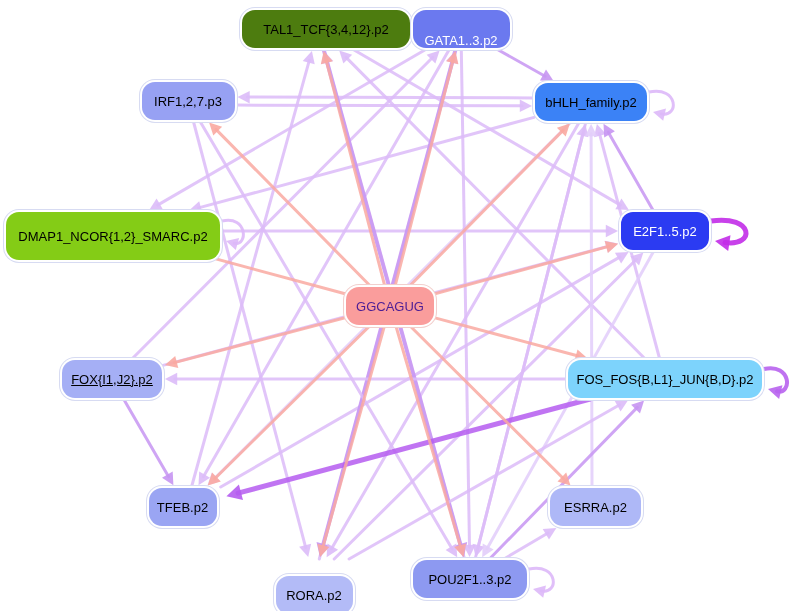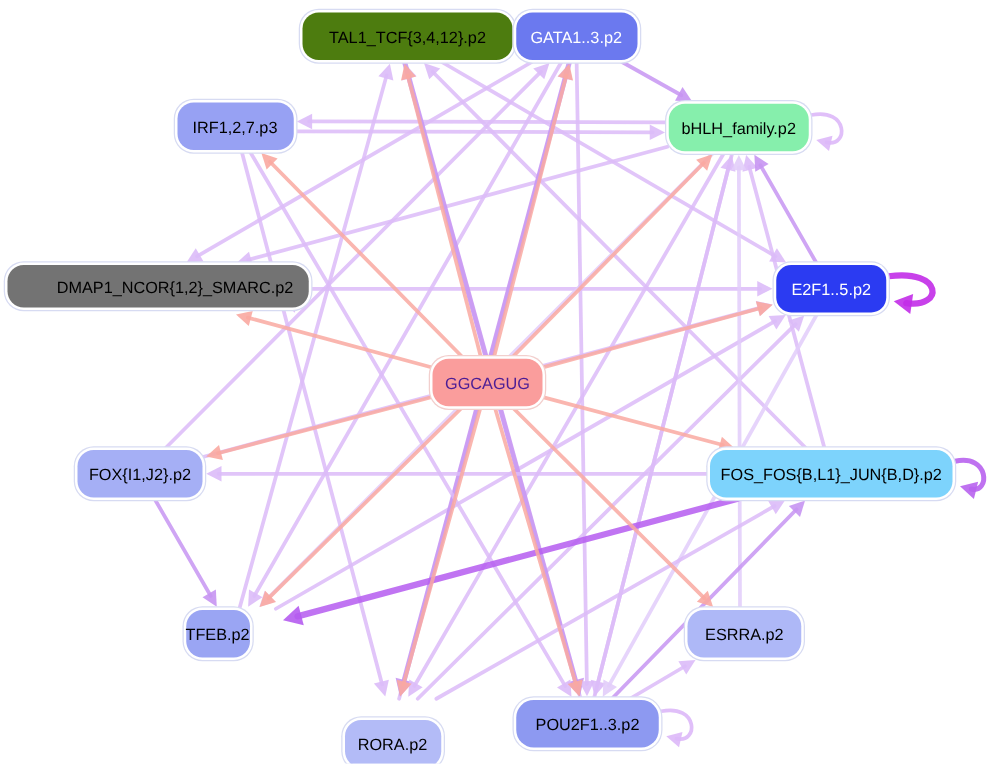--- a/index.html
+++ b/index.html
@@ -235,45 +235,45 @@
       </g>
       <g>
         <path d="M 529 569 C 559 563 559 595 541.1 590.9" fill="none" stroke="#ddb8f8" stroke-width="3" stroke-opacity="0.9" stroke-linecap="round"></path>
         <polygon points="533.0,589.0 546.0,585.6 543.2,597.7" fill="#ddb8f8" fill-opacity="0.9"></polygon>
       </g>
     </svg>
   <div id="nodes-layer">
       <div class="node" style="left: 242px; top: 10px; width: 168px; height: 38px; background: #4d7c0f; color: rgb(0, 0, 0); box-shadow: rgb(255, 255, 255) 0px 0px 0px 2px, rgb(215, 219, 242) 0px 0px 0px 3px;">
         <span>TAL1_TCF{3,4,12}.p2</span>
       </div>
-      <div class="node" style="left: 412.5px; top: 10px; width: 97px; height: 38px; background: rgb(107, 121, 239); color: rgb(255, 255, 255); box-shadow: rgb(255, 255, 255) 0px 0px 0px 2px, rgb(215, 219, 242) 0px 0px 0px 3px;">
+      <div class="node" style="left: 412.5px; top: 10px; width: 97px; height: 38px; background: rgb(107, 121, 239); color: rgb(255, 255, 255); box-shadow: rgb(255, 255, 255) 0px 0px 0px 2px, rgb(215, 219, 242) 0px 0px 0px 3px; align-items: flex-end;">
         <span>GATA1..3.p2</span>
       </div>
       <div class="node" style="left: 141.5px; top: 82px; width: 93px; height: 38px; background: rgb(151, 161, 243); color: rgb(0, 0, 0); box-shadow: rgb(255, 255, 255) 0px 0px 0px 2px, rgb(215, 219, 242) 0px 0px 0px 3px;">
         <span>IRF1,2,7.p3</span>
       </div>
-      <div class="node" style="left: 535px; top: 83px; width: 112px; height: 38px; background: #86efac; color: rgb(0, 0, 0); box-shadow: rgb(255, 255, 255) 0px 0px 0px 2px, rgb(215, 219, 242) 0px 0px 0px 3px;">
+      <div class="node" style="left: 535px; top: 83px; width: 112px; height: 38px; background: #3b82f6; color: rgb(0, 0, 0); box-shadow: rgb(255, 255, 255) 0px 0px 0px 2px, rgb(215, 219, 242) 0px 0px 0px 3px;">
         <span>bHLH_family.p2</span>
       </div>
-      <div class="node" style="left: 6px; top: 212px; width: 214px; height: 34px; background: #737373; color: rgb(0, 0, 0); box-shadow: rgb(255, 255, 255) 0px 0px 0px 2px, rgb(215, 219, 242) 0px 0px 0px 3px; padding-left: 27px;">
+      <div class="node" style="left: 6px; top: 212px; width: 214px; height: 48px; background: #84cc16; color: rgb(0, 0, 0); box-shadow: rgb(255, 255, 255) 0px 0px 0px 2px, rgb(215, 219, 242) 0px 0px 0px 3px;">
         <span>DMAP1_NCOR{1,2}_SMARC.p2</span>
       </div>
       <div class="node" style="left: 621px; top: 212px; width: 88px; height: 38px; background: rgb(43, 59, 242); color: rgb(255, 255, 255); box-shadow: rgb(255, 255, 255) 0px 0px 0px 2px, rgb(215, 219, 242) 0px 0px 0px 3px; border-radius: 12px;">
         <span>E2F1..5.p2</span>
       </div>
       <div class="node" style="left: 346px; top: 287px; width: 88px; height: 38px; background: rgb(250, 157, 156); color: #4c1d95; box-shadow: rgb(255, 255, 255) 0px 0px 0px 2px, rgb(242, 207, 205) 0px 0px 0px 3px;">
         <span>GGCAGUG</span>
       </div>
-      <div class="node" style="left: 62px; top: 360px; width: 100px; height: 38px; background: rgb(165, 175, 245); color: rgb(0, 0, 0); box-shadow: rgb(255, 255, 255) 0px 0px 0px 2px, rgb(215, 219, 242) 0px 0px 0px 3px;">
+      <div class="node" style="left: 62px; top: 360px; width: 100px; height: 38px; background: rgb(165, 175, 245); color: rgb(0, 0, 0); box-shadow: rgb(255, 255, 255) 0px 0px 0px 2px, rgb(215, 219, 242) 0px 0px 0px 3px; text-decoration: underline;">
         <span>FOX{I1,J2}.p2</span>
       </div>
       <div class="node" style="left: 568px; top: 360px; width: 194px; height: 38px; background: #7dd3fc; color: rgb(0, 0, 0); box-shadow: rgb(255, 255, 255) 0px 0px 0px 2px, rgb(215, 219, 242) 0px 0px 0px 3px;">
         <span>FOS_FOS{B,L1}_JUN{B,D}.p2</span>
       </div>
-      <div class="node" style="left: 148.5px; top: 488px; width: 51px; height: 38px; background: rgb(154, 165, 243); color: rgb(0, 0, 0); box-shadow: rgb(255, 255, 255) 0px 0px 0px 2px, rgb(215, 219, 242) 0px 0px 0px 3px;">
+      <div class="node" style="left: 148.5px; top: 488px; width: 68px; height: 38px; background: rgb(154, 165, 243); color: rgb(0, 0, 0); box-shadow: rgb(255, 255, 255) 0px 0px 0px 2px, rgb(215, 219, 242) 0px 0px 0px 3px;">
         <span>TFEB.p2</span>
       </div>
       <div class="node" style="left: 550px; top: 488px; width: 91px; height: 38px; background: rgb(174, 184, 247); color: rgb(0, 0, 0); box-shadow: rgb(255, 255, 255) 0px 0px 0px 2px, rgb(215, 219, 242) 0px 0px 0px 3px;">
         <span>ESRRA.p2</span>
       </div>
       <div class="node" style="left: 275.5px; top: 576px; width: 77px; height: 38px; background: rgb(179, 187, 247); color: rgb(0, 0, 0); box-shadow: rgb(255, 255, 255) 0px 0px 0px 2px, rgb(215, 219, 242) 0px 0px 0px 3px;">
         <span>RORA.p2</span>
       </div>
       <div class="node" style="left: 413px; top: 560px; width: 114px; height: 38px; background: rgb(141, 153, 241); color: rgb(0, 0, 0); box-shadow: rgb(255, 255, 255) 0px 0px 0px 2px, rgb(215, 219, 242) 0px 0px 0px 3px; border-radius: 14px;">
         <span>POU2F1..3.p2</span>

